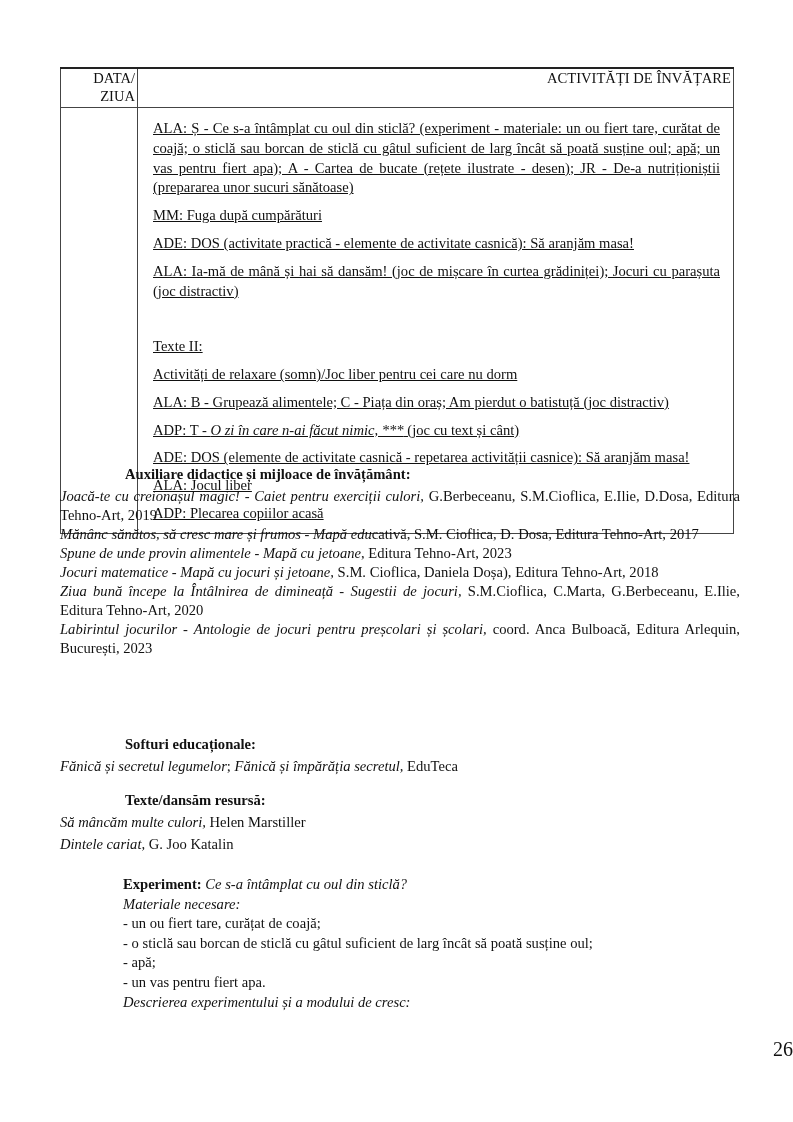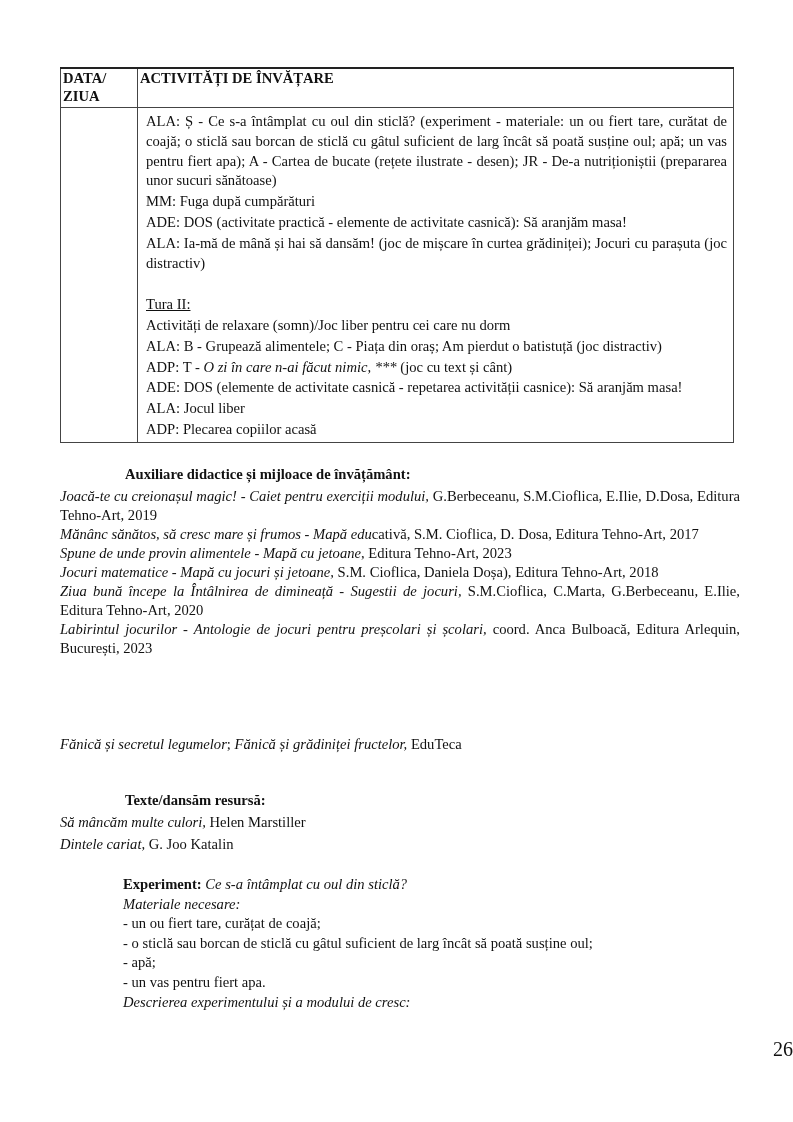--- a/index.html
+++ b/index.html
@@ -2,25 +2,25 @@
 <html><head>
 <meta charset="utf-8">
 <style>
   html, body { margin: 0; padding: 0; background: #ffffff; }
   body { width: 793px; height: 1122px; position: relative; overflow: hidden;
          font-family: "Liberation Serif", serif; color: #111; font-size: 14.6px; }
   .page { position: absolute; left: 0; top: 0; width: 793px; height: 1122px; }
   table.plan { position: absolute; left: 60px; top: 67px; width: 674px;
                border-collapse: collapse; }
   table.plan td, table.plan th { border: 1px solid #444; vertical-align: top; padding: 0; }
-  table.plan tr.head td { text-align: left; font-weight: bold; line-height: 17.5px; padding: 1px 2px 2px 2px; }
+  table.plan tr.head td { text-align: right; font-weight: normal; line-height: 17.5px; padding: 1px 2px 2px 2px; }
   table.plan tr.head td:first-child { width: 72px; border-top: 2px solid #222; }
   table.plan tr.head td:last-child { border-top: 2px solid #222; }
   td.body-cell { padding: 3px 5px 1px 7px !important; line-height: 19.8px; text-align: justify; }
-  td.body-cell p { margin: 1px; }
+  td.body-cell p { margin: 8px; text-decoration: underline; }
   .gap { height: 19.8px; }
   .u { text-decoration: underline; }
   .it { font-style: italic; }
   .sec { position: absolute; left: 60px; width: 680px; line-height: 19px; text-align: justify; }
   .sec p { margin: 0; }
   .heading { font-weight: bold; padding-left: 65px; margin-bottom: 3px !important; }
   .exp { position: absolute; left: 123px; width: 600px; line-height: 19.6px; }
   .exp p { margin: 0; }
   .b { font-weight: bold; }
   .pagenum { position: absolute; left: 0; width: 793px; top: 1038px; text-align: right; font-size: 20px; }
@@ -40,46 +40,47 @@
       <td>ACTIVITĂȚI DE ÎNVĂȚARE</td>
     </tr>
     <tr>
       <td></td>
       <td class="body-cell">
         <p>ALA: Ș - Ce s-a întâmplat cu oul din sticlă? (experiment - materiale: un ou fiert tare, curătat de coajă; o sticlă sau borcan de sticlă cu gâtul suficient de larg încât să poată susține oul; apă; un vas pentru fiert apa); A - Cartea de bucate (rețete ilustrate - desen); JR - De-a nutriționiștii (prepararea unor sucuri sănătoase)</p>
         <p>MM: Fuga după cumpărături</p>
         <p>ADE:  DOS (activitate practică - elemente de activitate casnică): Să aranjăm masa!</p>
         <p>ALA: Ia-mă de mână și hai să dansăm! (joc de mișcare în curtea grădiniței); Jocuri cu parașuta (joc distractiv)</p>
         <div class="gap"></div>
-        <p class="u">Tura II:</p>
+        <p class="u">Texte II:</p>
         <p>Activități de relaxare (somn)/Joc liber pentru cei care nu dorm</p>
         <p>ALA: B - Grupează alimentele; C - Piața din oraș; Am pierdut o batistuță (joc distractiv)</p>
         <p><span>ADP: T - </span><span class="it">O zi în care n-ai făcut nimic, ***</span><span> (joc cu text și cânt)</span></p>
         <p>ADE: DOS (elemente de activitate casnică - repetarea activității casnice): Să aranjăm masa!</p>
         <p>ALA: Jocul liber</p>
         <p>ADP: Plecarea copiilor acasă</p>
       </td>
     </tr>
   </tbody>
     </table>
 
   <div class="sec" style="top:465px;">
     <p class="heading">Auxiliare didactice și mijloace de învățământ:</p>
     <div id="aux-list">
-      <p><span class="it">Joacă-te cu creionașul magic! - Caiet pentru exerciții modului,</span><span> G.Berbeceanu, S.M.Cioflica, E.Ilie, D.Dosa, Editura Tehno-Art, 2019</span></p>
+      <p><span class="it">Joacă-te cu creionașul magic! - Caiet pentru exerciții culori,</span><span> G.Berbeceanu, S.M.Cioflica, E.Ilie, D.Dosa, Editura Tehno-Art, 2019</span></p>
       <p><span class="it">Mănânc sănătos, să cresc mare și frumos - Mapă edu</span><span>cativă, S.M. Cioflica, D. Dosa, Editura Tehno-Art, 2017</span></p>
       <p><span class="it">Spune de unde provin alimentele - Mapă cu jetoane</span><span>, Editura Tehno-Art, 2023</span></p>
       <p><span class="it">Jocuri matematice - Mapă cu jocuri și jetoane,</span><span> S.M. Cioflica, Daniela Doșa), Editura Tehno-Art, 2018</span></p>
       <p><span class="it">Ziua bună începe la Întâlnirea de dimineață - Sugestii de jocuri,</span><span> S.M.Cioflica, C.Marta, G.Berbeceanu, E.Ilie, Editura Tehno-Art, 2020</span></p>
       <p><span class="it">Labirintul jocurilor - Antologie de jocuri pentru preșcolari și școlari,</span><span> coord. Anca Bulboacă, Editura Arlequin, București, 2023</span></p>
     </div>
   </div>
 
   <div class="sec" style="top:735px;">
-    <p><span class="it">Fănică și secretul legumelor</span><span>; </span><span class="it">Fănică și grădiniței fructelor,</span><span> EduTeca</span></p>
+    <p class="heading">Softuri educaționale:</p>
+    <p><span class="it">Fănică și secretul legumelor</span><span>; </span><span class="it">Fănică și împărăția secretul,</span><span> EduTeca</span></p>
   </div>
 
   <div class="sec" style="top:791px;">
     <p class="heading">Texte/dansăm resursă:</p>
     <p><span class="it">Să mâncăm multe culori,</span><span> Helen Marstiller</span></p>
     <p style="margin-top:3px;"><span class="it">Dintele cariat,</span><span> G. Joo Katalin</span></p>
   </div>
 
   <div class="exp" style="top:875px;">
     <p><span class="b">Experiment:</span><span class="it"> Ce s-a întâmplat cu oul din sticlă?</span></p>

